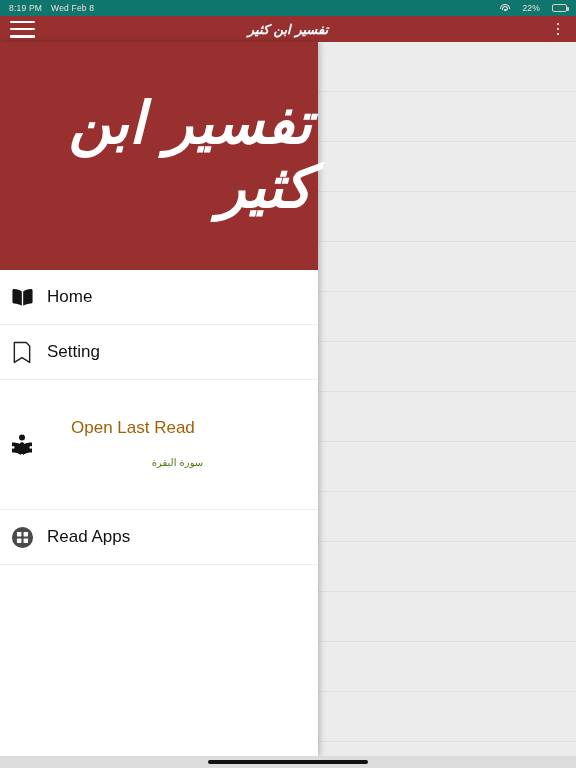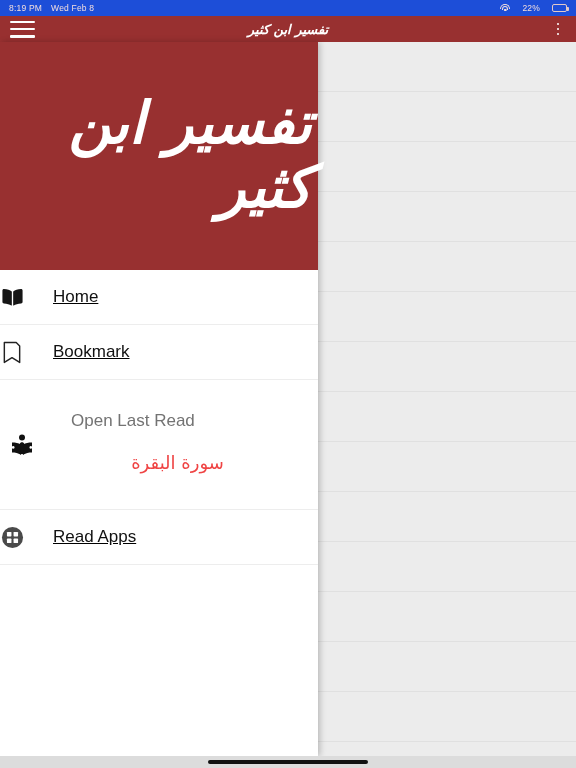--- a/index.html
+++ b/index.html
@@ -6,21 +6,21 @@
   html, body {
     width:576px; height:768px;
     font-family:"Liberation Sans", sans-serif;
     background:#ececec; overflow:hidden;
   }
   #app { position:relative; width:576px; height:768px; overflow:hidden; background:#ececec; }
 
   
   .statusbar {
     position:absolute; top:0; left:0; width:576px; height:16px;
-    background:#1d4ed8; color:#f3dede;
+    background:#0f766e; color:#f3dede;
     display:flex; align-items:center; justify-content:space-between;
     padding:0 9px; font-size:8.5px; letter-spacing:.2px;
   }
   .sb-left { display:flex; align-items:center; gap:9px; }
   .sb-right { display:flex; align-items:center; gap:12px; }
   .wifi-icon { display:inline-block; width:10px; height:8px; position:relative; }
   .wifi-icon i {
     position:absolute; left:50%; transform:translateX(-50%);
     border:1.1px solid #f3dede; border-bottom:none;
     border-radius:50% 50% 0 0 / 100% 100% 0 0;
@@ -92,36 +92,36 @@
   }
   .drawer-logo {
     color:#fff; font-size:58px; direction:rtl;
     font-family:"DejaVu Sans", sans-serif;
     font-style:italic; font-weight:700; letter-spacing:-1px;
     padding-right:6px; line-height:1.1;
   }
   .drawer-menu { flex:1; background:#fff; }
   .menu-item {
     height:55px; display:flex; align-items:center;
-    padding:0 0; gap:29px;
-    border-bottom:1px solid #ededed; cursor:pointer; background:#fff;text-decoration:underline;
+    padding:0 10px; gap:13px;
+    border-bottom:1px solid #ededed; cursor:pointer; background:#fff;
   }
   .menu-label { font-size:17px; color:#111; }
   .menu-icon { width:24px; height:24px; flex:none; display:flex; align-items:center; justify-content:center; }
   .menu-icon svg { display:block; }
 
   
   .last-read {
     display:flex; align-items:center; padding:0 10px; gap:13px;
     border-bottom:1px solid #ededed; height:130px; background:#fff; cursor:pointer;
   }
   .last-read-body { flex:1; display:flex; flex-direction:column; }
-  .lr-title { font-size:17px; color:#737373; margin-bottom:16px; padding-left:24px; }
+  .lr-title { font-size:17px; color:#a16207; margin-bottom:16px; padding-left:24px; }
   .lr-sub {
-    font-size:18px; color:#ef4444; direction:rtl; text-align:center;
+    font-size:10px; color:#4d7c0f; direction:rtl; text-align:center;
     font-family:"DejaVu Sans", sans-serif; line-height:1.75;
   }
 
   
   .home-indicator {
     position:absolute; bottom:0; left:0; width:576px; height:12px;
     background:#dcdcdc; z-index:9;
     display:flex; align-items:center; justify-content:center;
   }
   .home-bar { width:160px; height:4px; background:#111; border-radius:3px; }
@@ -239,21 +239,21 @@
         <span class="menu-label">Home</span>
       </div>
 
 
       <div class="menu-item">
         <span class="menu-icon">
           <svg width="20" height="23" viewBox="0 0 20 24">
             <path d="M2 1.6h12.4l3.6 3.6v17.2L10 17.4 2 22.4z" fill="none" stroke="#222" stroke-width="1.5" stroke-linejoin="round"></path>
           </svg>
         </span>
-        <span class="menu-label">Bookmark</span>
+        <span class="menu-label">Setting</span>
       </div>
 
       <div class="last-read">
         <span class="menu-icon">
           <svg width="24" height="24" viewBox="0 0 24 24">
             <circle cx="12" cy="4.6" r="3" fill="#111"></circle>
             <path d="M12 9.2c-.9 0-1.6.5-2 1.1V22c.6-.6 1.3-1 2-1s1.4.4 2 1V10.3c-.4-.6-1.1-1.1-2-1.1z" fill="#111"></path>
             <path d="M10.6 11.3C8.6 10 5.6 9.5 2 9.5v9.9c3.3 0 6.2.6 8.6 2.1z" fill="#111"></path>
             <path d="M13.4 11.3C15.4 10 18.4 9.5 22 9.5v9.9c-3.3 0-6.2.6-8.6 2.1z" fill="#111"></path>
             <circle cx="3.2" cy="14.4" r="1.3" fill="#fff"></circle>

